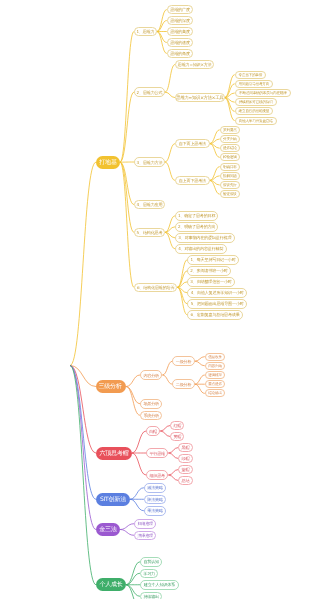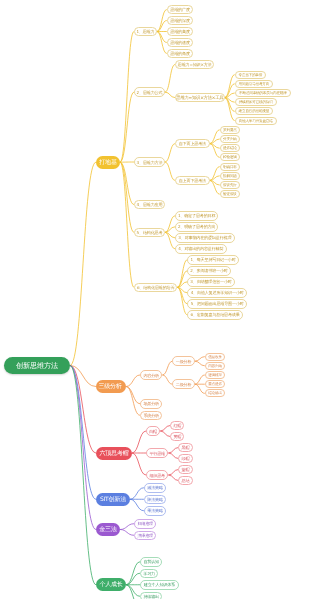--- a/index.html
+++ b/index.html
@@ -107,21 +107,20 @@
       <path d="M70,365.5 C83,365.5 83,529.5 96,529.5" fill="none" stroke="#9b59d0" stroke-width="0.8"></path>
       <path d="M120,529.5 C127,529.5 127,523.75 134,523.75" fill="none" stroke="#9b59d0" stroke-width="0.8"></path>
       <path d="M120,529.5 C127,529.5 127,535.25 134,535.25" fill="none" stroke="#9b59d0" stroke-width="0.8"></path>
       <path d="M70,365.5 C83,365.5 83,584.75 96,584.75" fill="none" stroke="#3fae6a" stroke-width="0.8"></path>
       <path d="M126,584.75 C133,584.75 133,561.75 140,561.75" fill="none" stroke="#3fae6a" stroke-width="0.8"></path>
       <path d="M126,584.75 C133,584.75 133,573.25 140,573.25" fill="none" stroke="#3fae6a" stroke-width="0.8"></path>
       <path d="M126,584.75 C133,584.75 133,584.75 140,584.75" fill="none" stroke="#3fae6a" stroke-width="0.8"></path>
       <path d="M126,584.75 C133,584.75 133,596.25 140,596.25" fill="none" stroke="#3fae6a" stroke-width="0.8"></path>
       <path d="M126,584.75 C133,584.75 133,607.75 140,607.75" fill="none" stroke="#3fae6a" stroke-width="0.8"></path>
     </svg>
-<div class="node root" style="left: 4px; top: 357px; width: 66px; height: 17px;">创新思维方法</div>
     <div class="node l1 yellow" style="left: 96px; top: 155.65px; width: 24px; height: 13px;">打地基</div>
     <div class="node sub yellow" style="left: 134px; top: 26.75px; width: 22.81px; height: 9.5px;">1、思维力</div>
     <div class="node sub yellow" style="left: 166.81px; top: 4.75px; width: 26.5px; height: 9.5px;">思维的广度</div>
     <div class="node sub yellow" style="left: 166.81px; top: 15.75px; width: 26.5px; height: 9.5px;">思维的深度</div>
     <div class="node sub yellow" style="left: 166.81px; top: 26.75px; width: 26.5px; height: 9.5px;">思维的高度</div>
     <div class="node sub yellow" style="left: 166.81px; top: 37.75px; width: 26.5px; height: 9.5px;">思维的速度</div>
     <div class="node sub yellow" style="left: 166.81px; top: 48.75px; width: 26.5px; height: 9.5px;">思维的角度</div>
     <div class="node sub yellow" style="left: 134px; top: 87.35px; width: 31.01px; height: 9.5px;">2、思维力公式</div>
     <div class="node sub yellow" style="left: 175.01px; top: 59.75px; width: 39.21px; height: 9.5px;">思维力=知识×方法</div>
     <div class="node sub yellow fnode" style="left: 175.01px; top: 92.85px; width: 49.665px; height: 9.5px;">思维力=知识×方法×工具</div>

